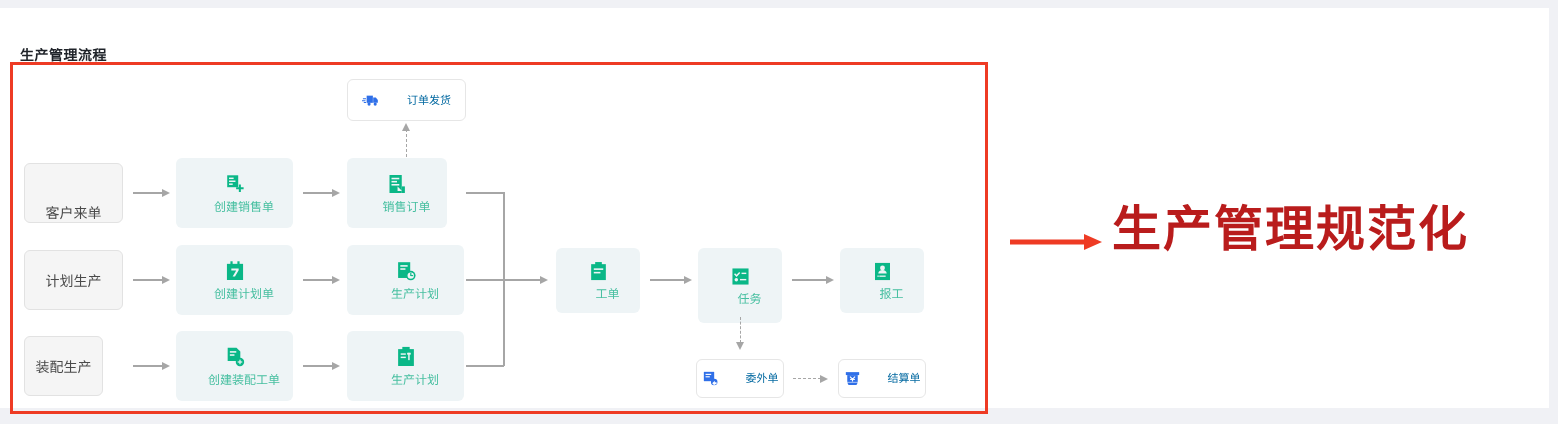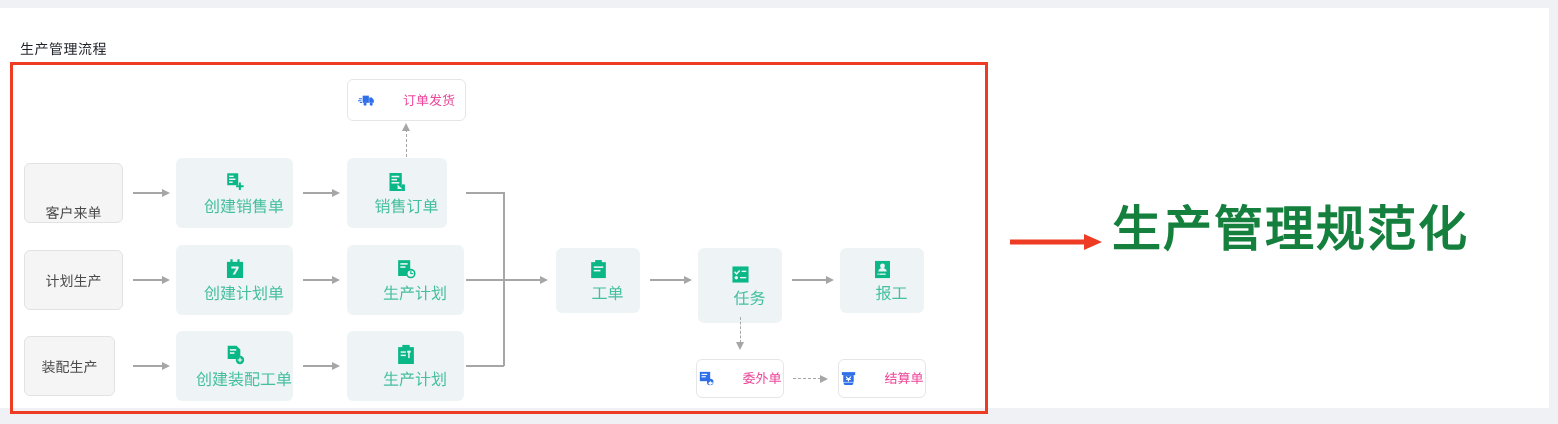--- a/index.html
+++ b/index.html
@@ -8,48 +8,48 @@
     width:1558px;height:424px;
     background:#f0f1f5;
     font-family:"Liberation Sans","DejaVu Sans",sans-serif;
     overflow:hidden;
   }
   #card{
     position:absolute;left:0;top:8px;width:1549px;height:400px;
     background:#ffffff;
   }
   #page-title{
-    position:absolute;left:20px;top:30px;
-    font-size:14px;font-weight:normal;color:#1f2329;
+    position:absolute;left:20px;top:36px;
+    font-size:14px;font-weight:bold;color:#1f2329;
     letter-spacing:.5px;white-space:nowrap;
   }
   
   #red-frame{
     position:absolute;left:10px;top:54px;width:978px;height:352px;
     border:3px solid #ee3b24;box-sizing:border-box;background:transparent;
   }
   
   .node{position:absolute;box-sizing:border-box;}
   .node-gray{
     background:#f5f5f5;border:1px solid #e2e2e2;border-radius:6px;
     display:flex;align-items:center;justify-content:center;
     font-size:14px;color:#4a4a4a;
   }
   .node-green{
     background:#eef4f6;border-radius:6px;
     display:flex;flex-direction:column;align-items:center;justify-content:center;
     gap:6px;
   }
-  .node-green .lbl{font-size:16px;color:#46bfa0;line-height:1;margin-left:19px;}
+  .node-green .lbl{font-size:12px;color:#46bfa0;line-height:1;margin-left:19px;}
   .node-white{
     background:#ffffff;border:1px solid #e6e6e6;border-radius:6px;
     display:flex;flex-direction:row;align-items:center;justify-content:center;
     gap:7px;
   }
-  .node-white .lbl{font-size:13px;color:#ec4899;line-height:1;margin-left:20px;}
+  .node-white .lbl{font-size:11px;color:#0369a1;line-height:1;margin-left:20px;}
   .ico{display:block;line-height:0;}
   
   .conn{position:absolute;}
   .h-line{background:#a6a6a6;height:1.6px;}
   .v-line{background:#a6a6a6;width:1.6px;}
   .arrow-r{
     position:absolute;width:0;height:0;
     border-top:4.5px solid transparent;border-bottom:4.5px solid transparent;
     border-left:8px solid #a6a6a6;
   }
@@ -66,21 +66,21 @@
   .dash-v{
     position:absolute;width:0;border-left:1.8px dashed #a6a6a6;
   }
   .dash-h{
     position:absolute;height:0;border-top:1.8px dashed #a6a6a6;
   }
   
   #callout-arrow{position:absolute;left:1010px;top:224px;width:92px;height:20px;}
   #callout-text{
     position:absolute;left:1112px;top:197px;
-    font-size:49px;font-weight:bold;color:#15803d;
+    font-size:49px;font-weight:bold;color:#b91c1c;
     letter-spacing:2px;white-space:nowrap;line-height:1;
   }
 </style>
 </head>
 <body>
 
 <div id="card">
 
   <div id="page-title">生产管理流程</div>
 
@@ -165,21 +165,21 @@
         <rect x="5.8" y="9" width="5.6" height="1.7" fill="#eef4f6"></rect>
         <circle cx="17.2" cy="17" r="5.2"></circle>
         <circle cx="17.2" cy="17" r="3.5" fill="#eef4f6"></circle>
         <rect x="16.6" y="14.2" width="1.3" height="3.2"></rect>
         <rect x="17.2" y="16.4" width="2.6" height="1.2"></rect>
       </svg>
     </span>
     <span class="lbl">生产计划</span>
   </div>
 
-  <div class="node node-gray" style="left:24px;top:328px;width:91px;height:60px;">
+  <div class="node node-gray" style="left:24px;top:328px;width:79px;height:60px;">
     <span>装配生产</span>
   </div>
   <div class="conn h-line" style="left:133px;top:357px;width:30px;"></div>
   <div class="arrow-r" style="left:162px;top:353.5px;"></div>
 
   <div class="node node-green" style="left:176px;top:323px;width:117px;height:70px;">
     <span class="ico">
       <svg width="22" height="22" viewBox="0 0 24 24" fill="#0ab787">
         <path d="M4 1.8h9.6l4.2 4.2v10.4H4z"></path>
         <rect x="6.4" y="5.6" width="7" height="1.7" fill="#eef4f6"></rect>

